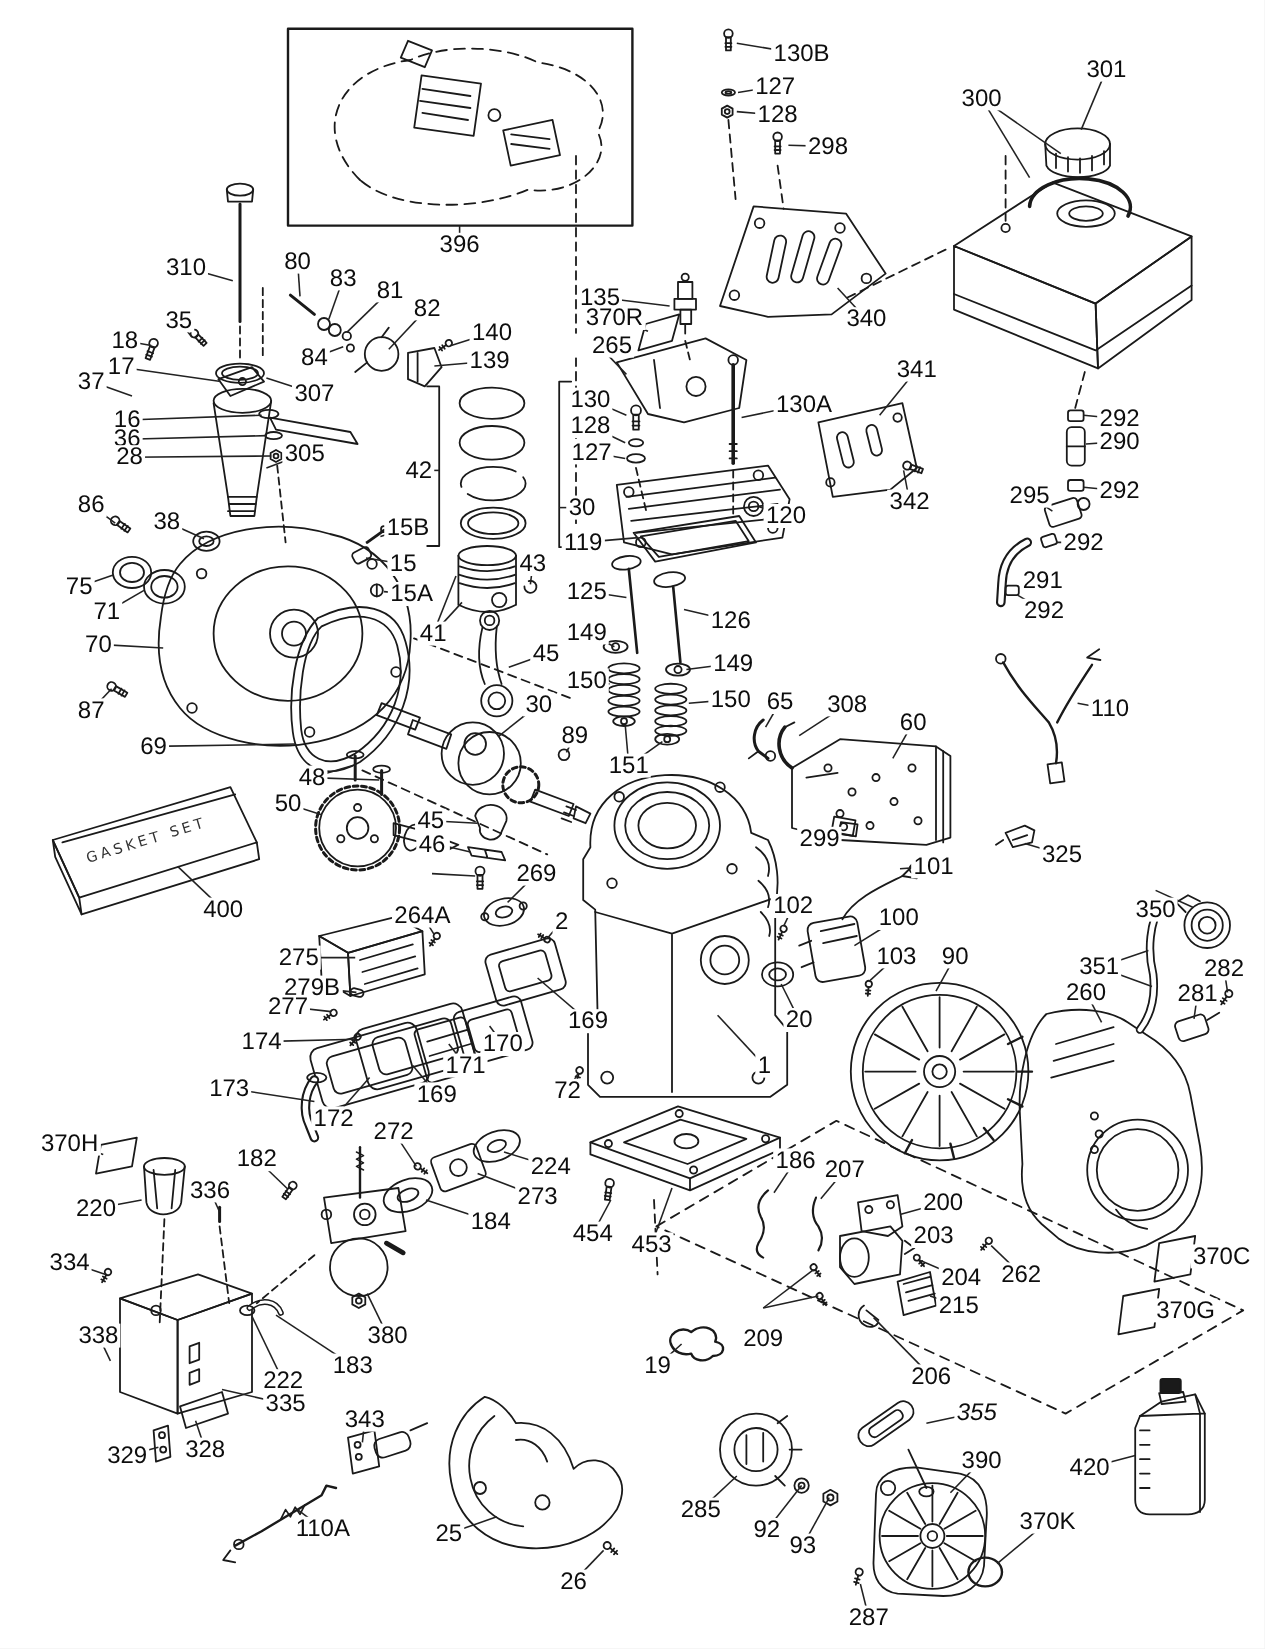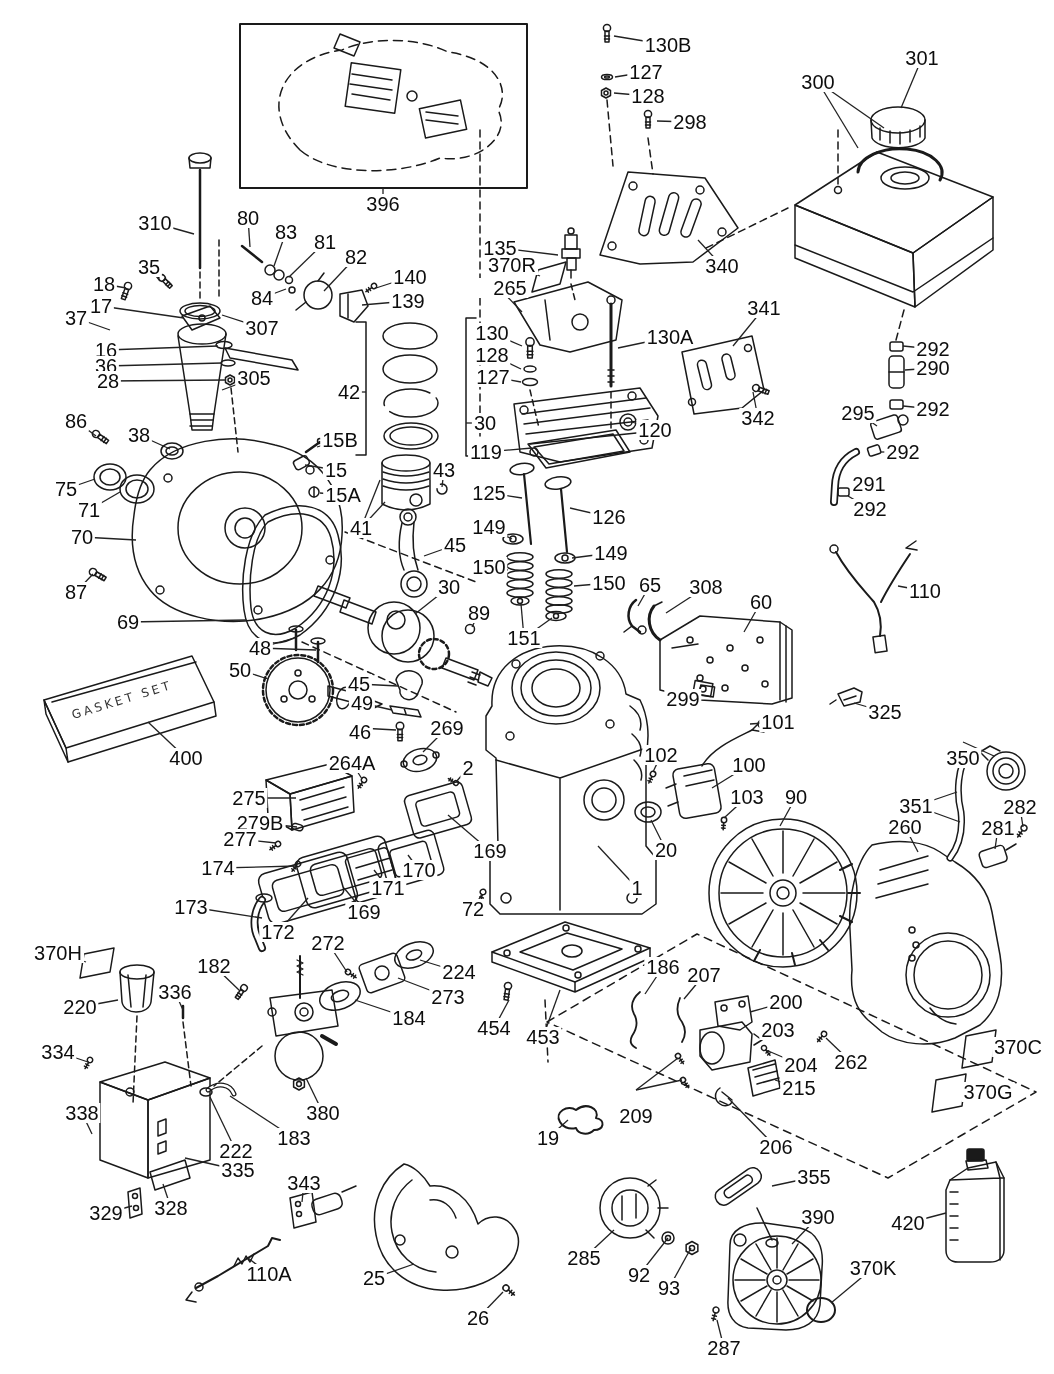--- a/index.html
+++ b/index.html
@@ -809,21 +809,21 @@
       <div class="plabel" style="left: 706px; top: 587px;">308</div>
       <div class="plabel" style="left: 761px; top: 602px;">60</div>
       <div class="plabel" style="left: 683px; top: 699px;">299</div>
       <div class="plabel" style="left: 925px; top: 591px;">110</div>
       <div class="plabel" style="left: 885px; top: 712px;">325</div>
       <div class="plabel" style="left: 260px; top: 648px;">48</div>
       <div class="plabel" style="left: 240px; top: 670px;">50</div>
       <div class="plabel" style="left: 186px; top: 758px;">400</div>
       <div class="plabel" style="left: 359px; top: 684px;">45</div>
       <div class="plabel" style="left: 362px; top: 703px;">49</div>
-      <div class="plabel" style="left: 360px; top: 732px;">46</div>
+      <div class="plabel" style="left: 360px; top: 704px;">46</div>
       <div class="plabel" style="left: 447px; top: 728px;">269</div>
       <div class="plabel" style="left: 352px; top: 763px;">264A</div>
       <div class="plabel" style="left: 468px; top: 768px;">2</div>
       <div class="plabel" style="left: 249px; top: 798px;">275</div>
       <div class="plabel" style="left: 260px; top: 823px;">279B</div>
       <div class="plabel" style="left: 240px; top: 839px;">277</div>
       <div class="plabel" style="left: 218px; top: 868px;">174</div>
       <div class="plabel" style="left: 191px; top: 907px;">173</div>
       <div class="plabel" style="left: 278px; top: 932px;">172</div>
       <div class="plabel" style="left: 364px; top: 912px;">169</div>
@@ -873,21 +873,21 @@
       <div class="plabel" style="left: 548px; top: 1138px;">19</div>
       <div class="plabel" style="left: 106px; top: 1213px;">329</div>
       <div class="plabel" style="left: 171px; top: 1208px;">328</div>
       <div class="plabel" style="left: 304px; top: 1183px;">343</div>
       <div class="plabel" style="left: 269px; top: 1274px;">110A</div>
       <div class="plabel" style="left: 374px; top: 1278px;">25</div>
       <div class="plabel" style="left: 478px; top: 1318px;">26</div>
       <div class="plabel" style="left: 584px; top: 1258px;">285</div>
       <div class="plabel" style="left: 639px; top: 1275px;">92</div>
       <div class="plabel" style="left: 669px; top: 1288px;">93</div>
-      <div class="plabel" style="left: 814px; top: 1177px;">355</div>
+      <div class="plabel" style="left: 814px; top: 1177px; font-style: italic;">355</div>
       <div class="plabel" style="left: 818px; top: 1217px;">390</div>
       <div class="plabel" style="left: 873px; top: 1268px;">370K</div>
       <div class="plabel" style="left: 724px; top: 1348px;">287</div>
       <div class="plabel" style="left: 908px; top: 1223px;">420</div>
     </div>
 
 <div class="booktext">GASKET SET</div>
 
 </div>
 

